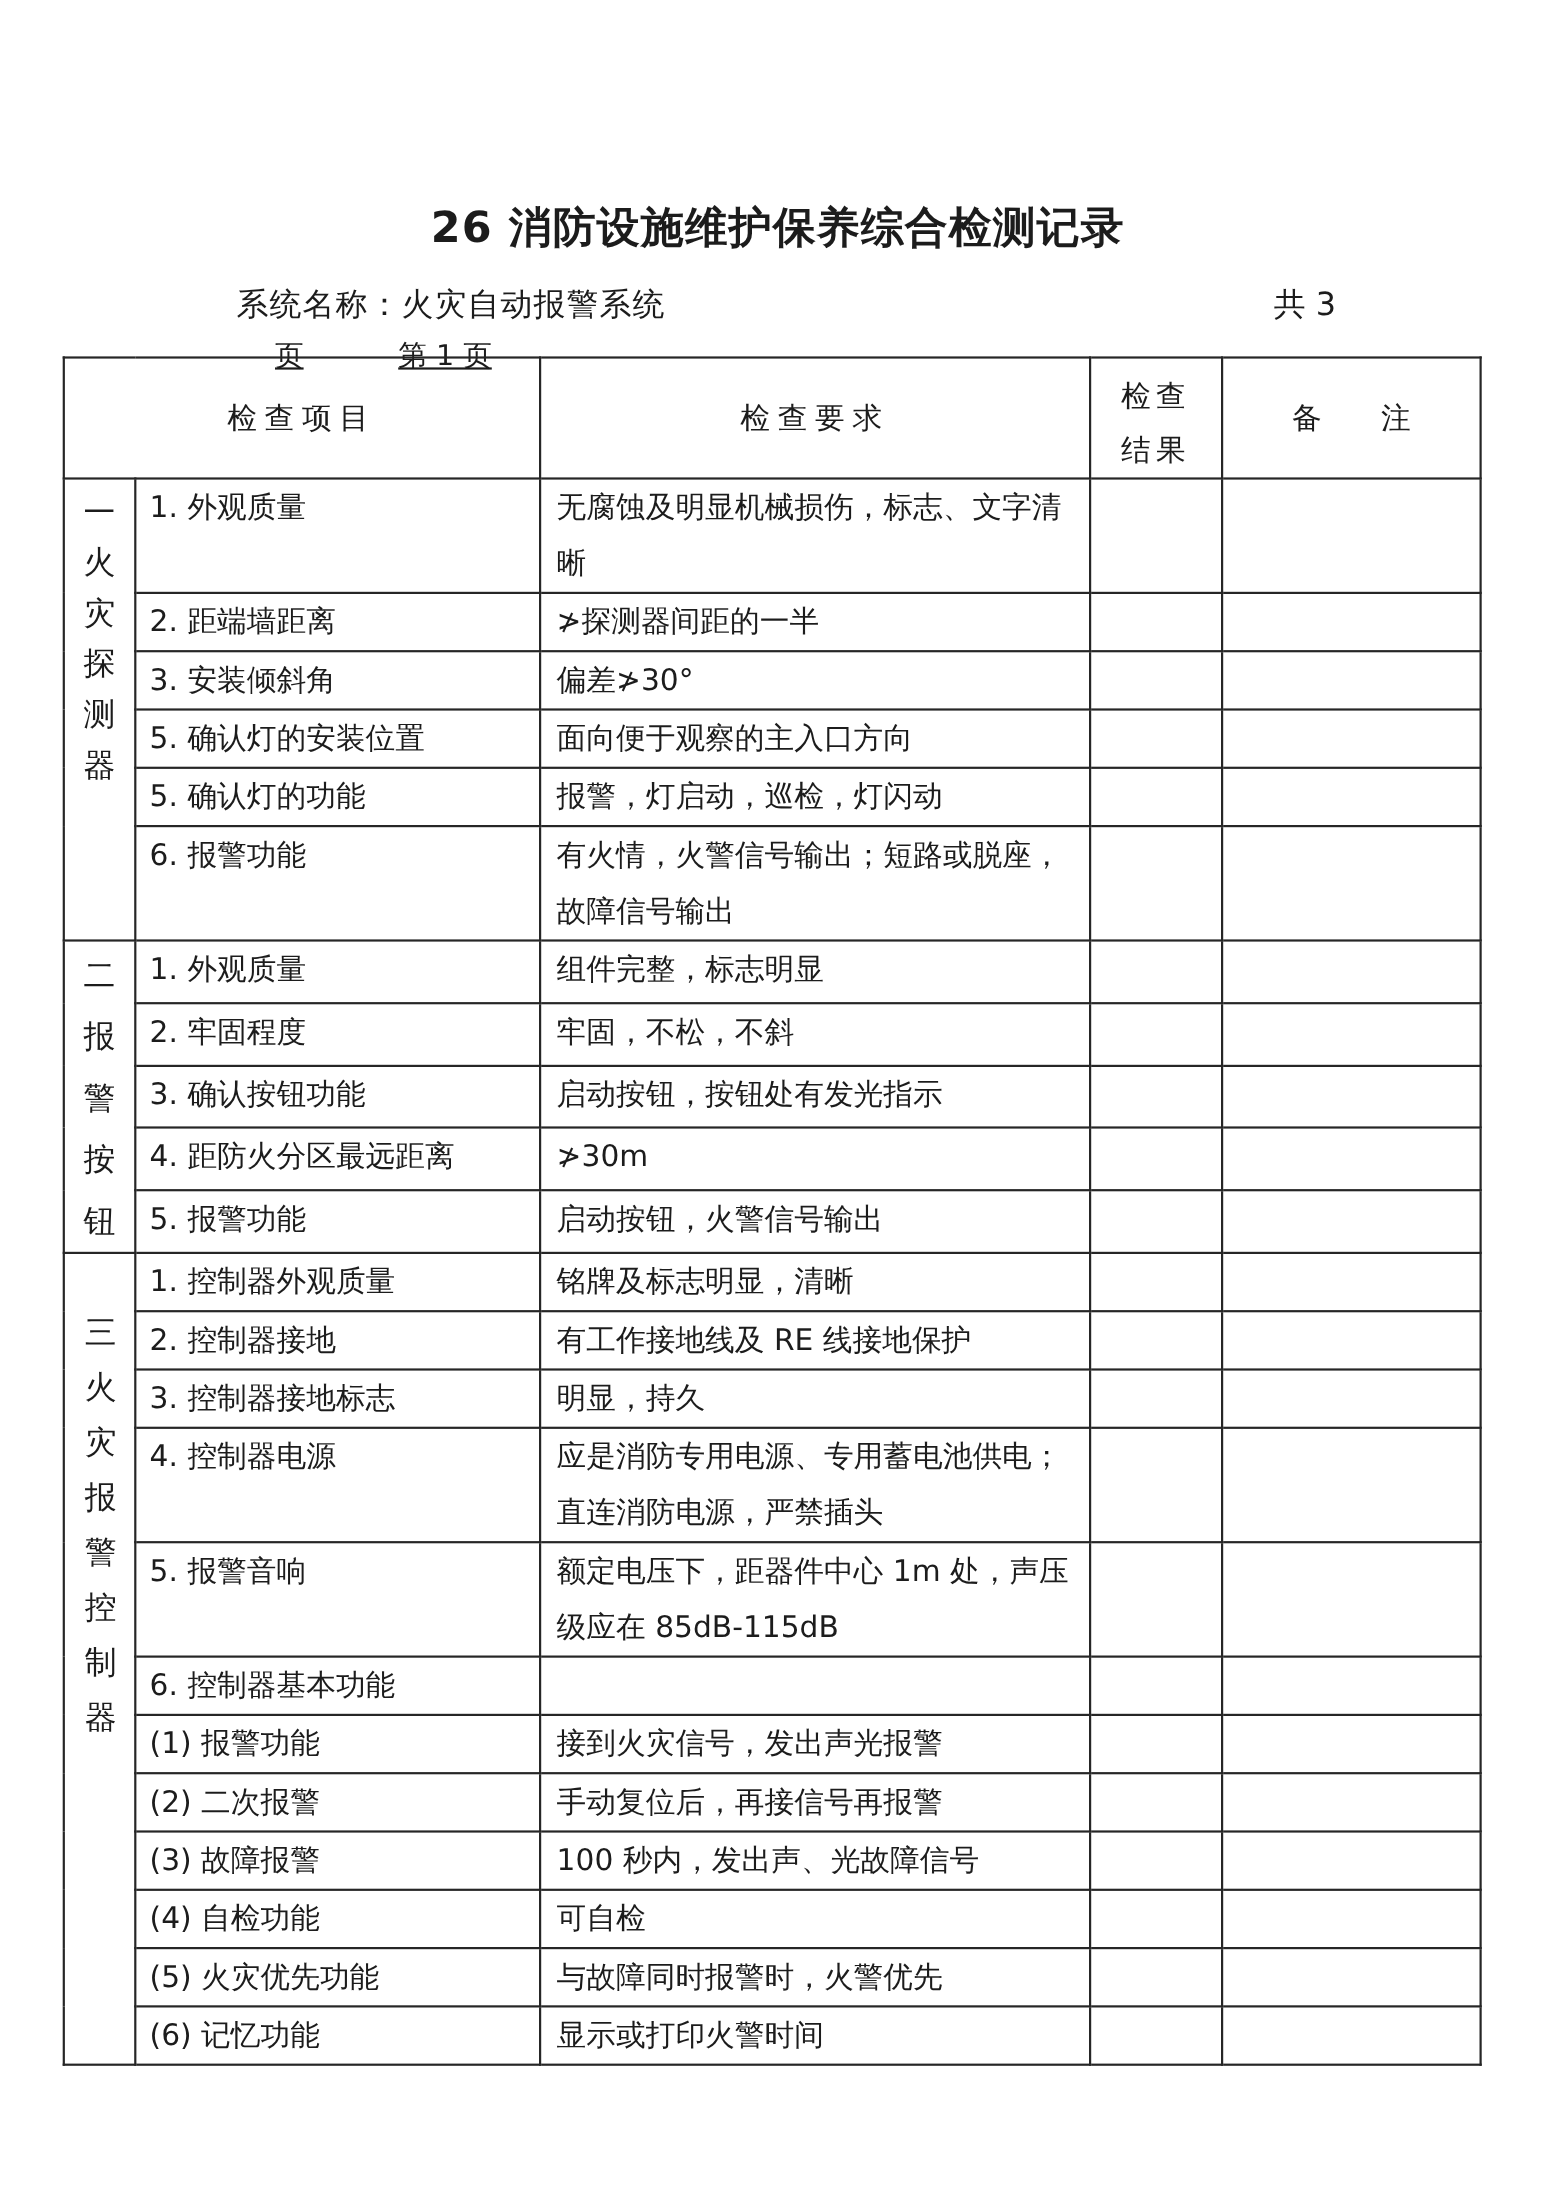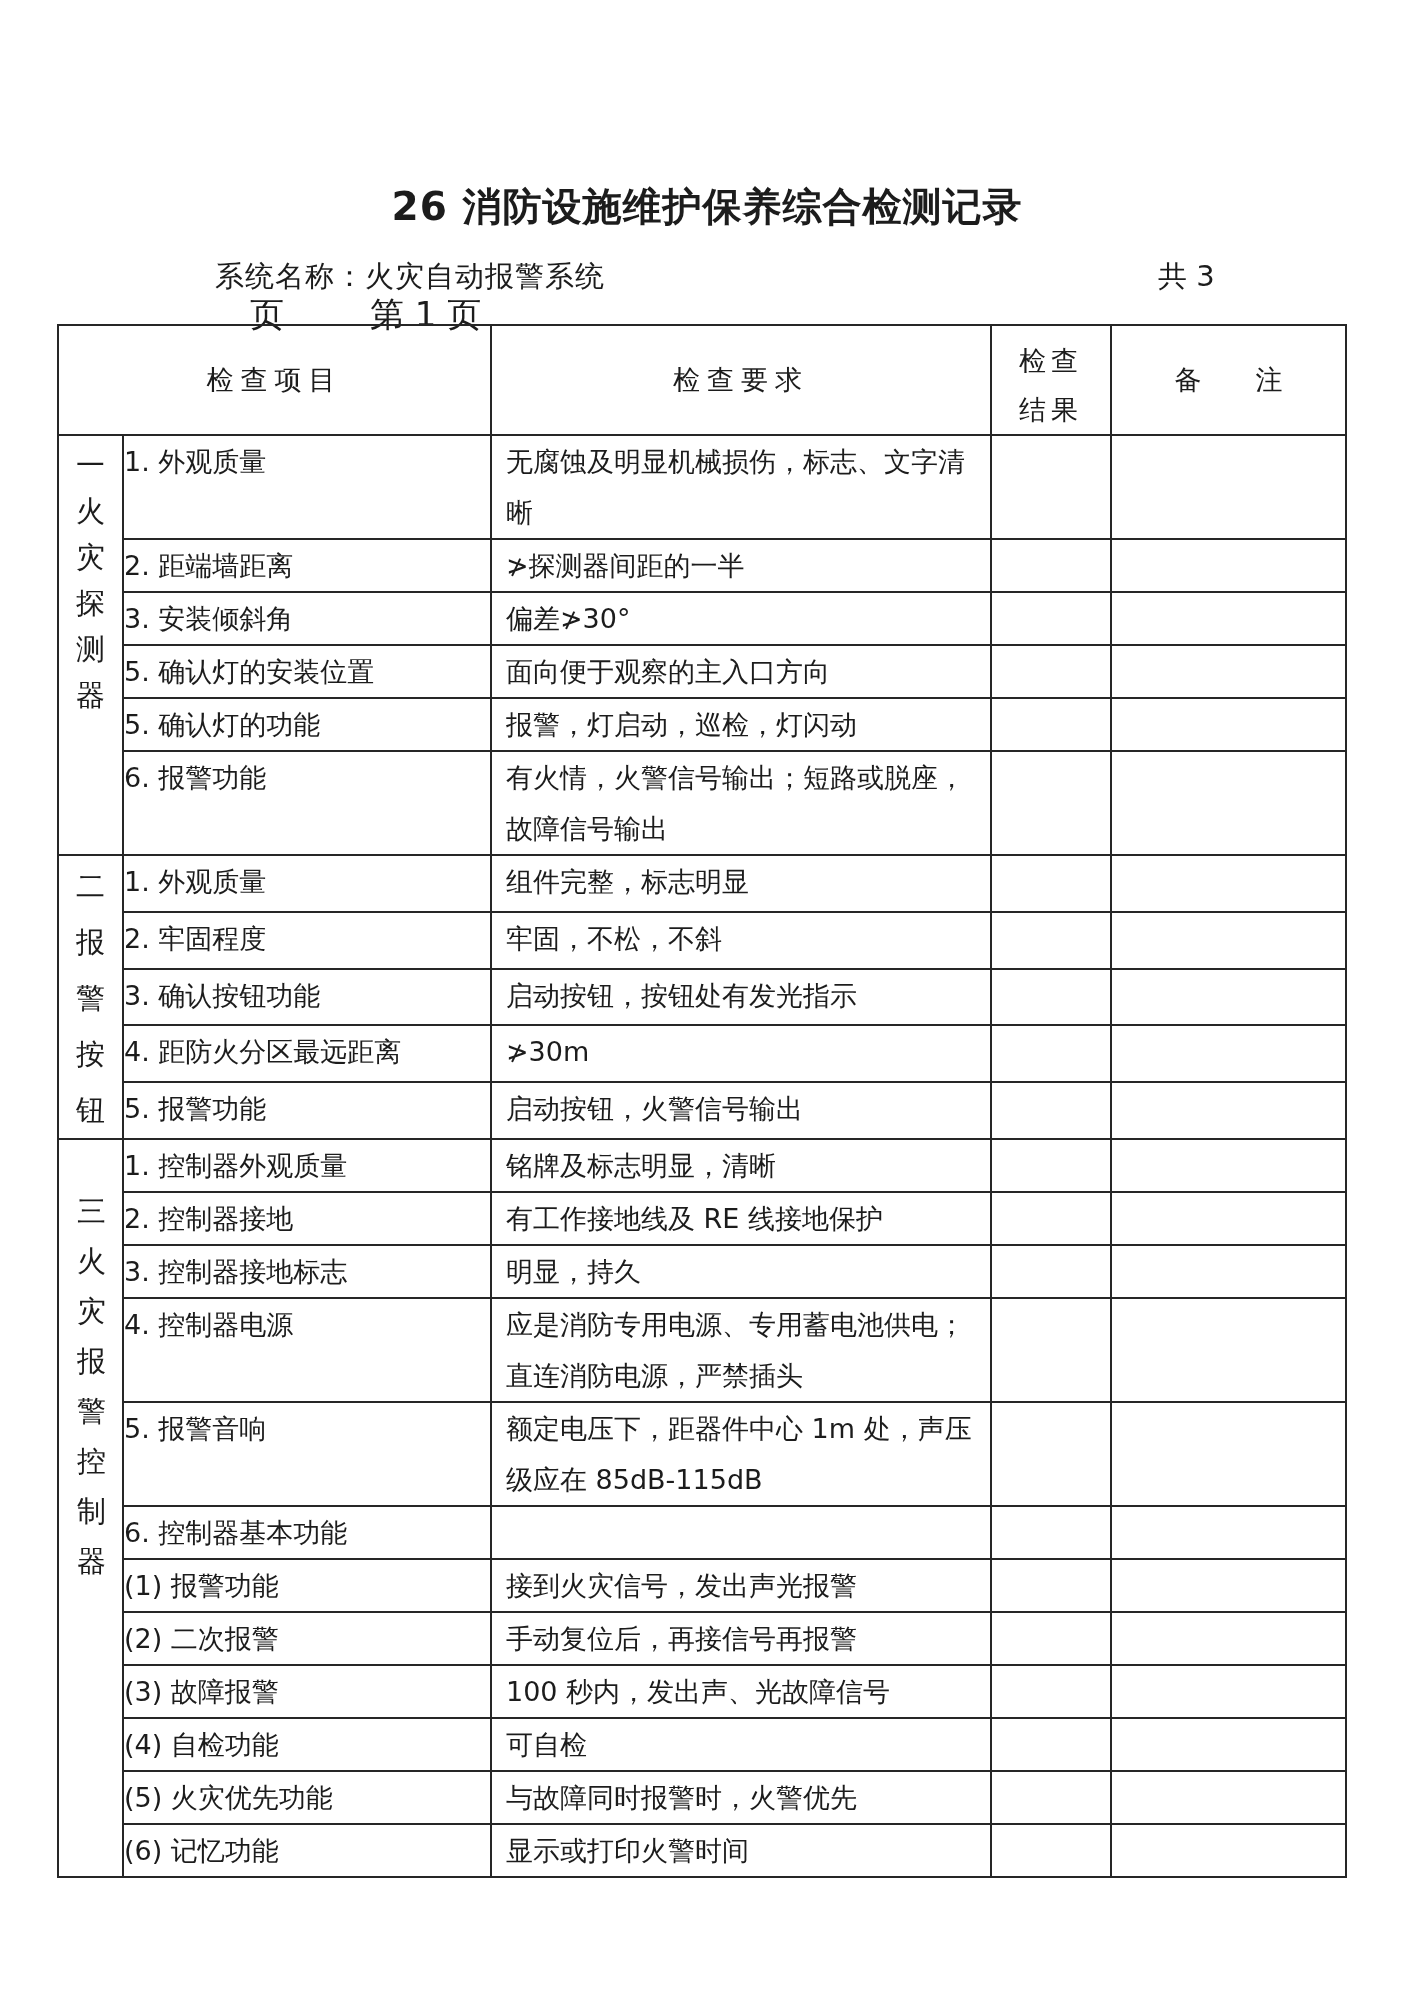--- a/index.html
+++ b/index.html
@@ -24,22 +24,23 @@
     font-size: 29px;
     letter-spacing: 1px;
   }
   .subtitle-line1-right {
     position: absolute;
     top: 257px; left: 1158px;
     font-size: 29px;
   }
   .subtitle-line2 {
     position: absolute;
-    top: 292px; left: 250px;
-    font-size: 34px;
+    top: 306px; left: 250px;
+    font-size: 26px;
+    text-decoration: underline;
   }
   .subtitle-line2 .current-page { margin-left: 86px; }
 
   table.inspection {
     position: absolute;
     top: 324px; left: 57px;
     width: 1288px;
     border-collapse: collapse;
     table-layout: fixed;
     border: 1px solid #4d7c0f;
@@ -60,21 +61,21 @@
     vertical-align: top;
     padding-top: 10px;
     letter-spacing: 5px;
   }
   th.result-head span { display: block; line-height: 49px; }
   th.remark-head { letter-spacing: 0; }
 
   tbody td { vertical-align: top; line-height: 51px; padding: 0; }
   tr.h1 { height: 51px; }
   tr.h2 { height: 102px; }
-  td.item-cell { }
+  td.item-cell { padding-left: 12px; }
   td.req-cell  { padding-left: 14px; padding-right: 6px; }
 
   td.cat-cell { text-align: center; vertical-align: top; }
   td.cat-cell .vchars {
     display: inline-block;
     width: 31px;
     font-size: 29px;
     word-break: break-all;
     overflow-wrap: anywhere;
   }

